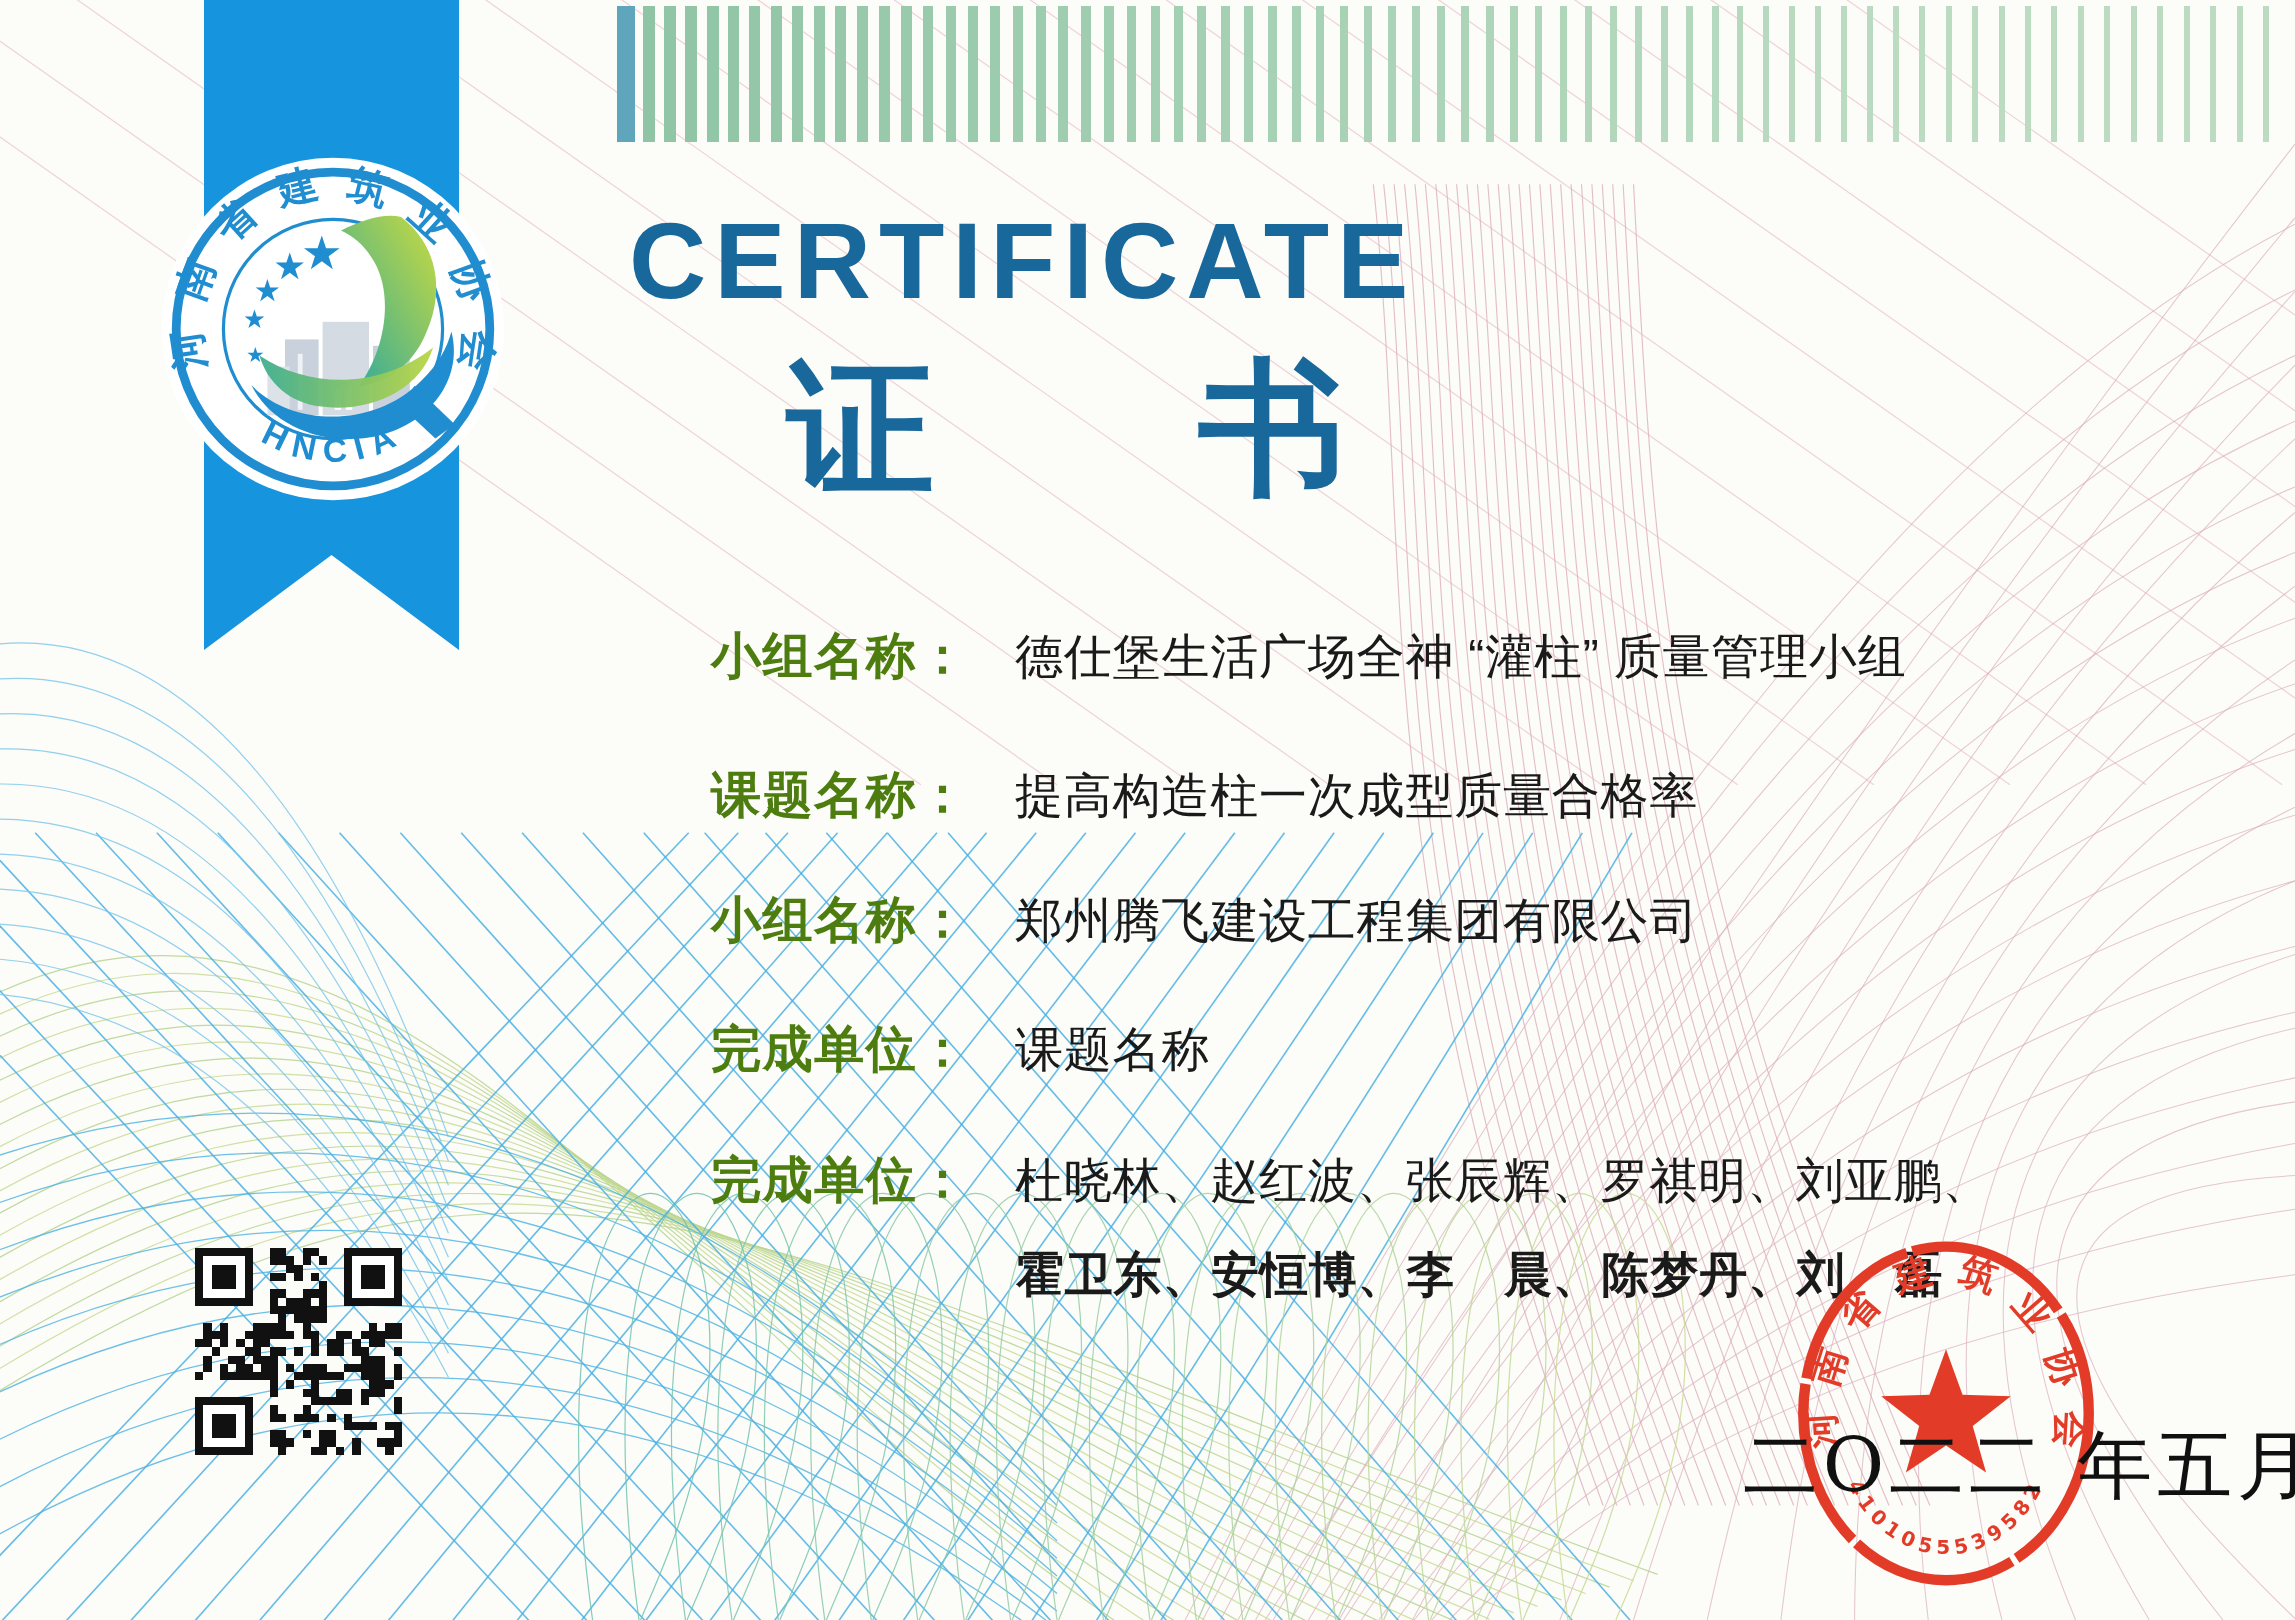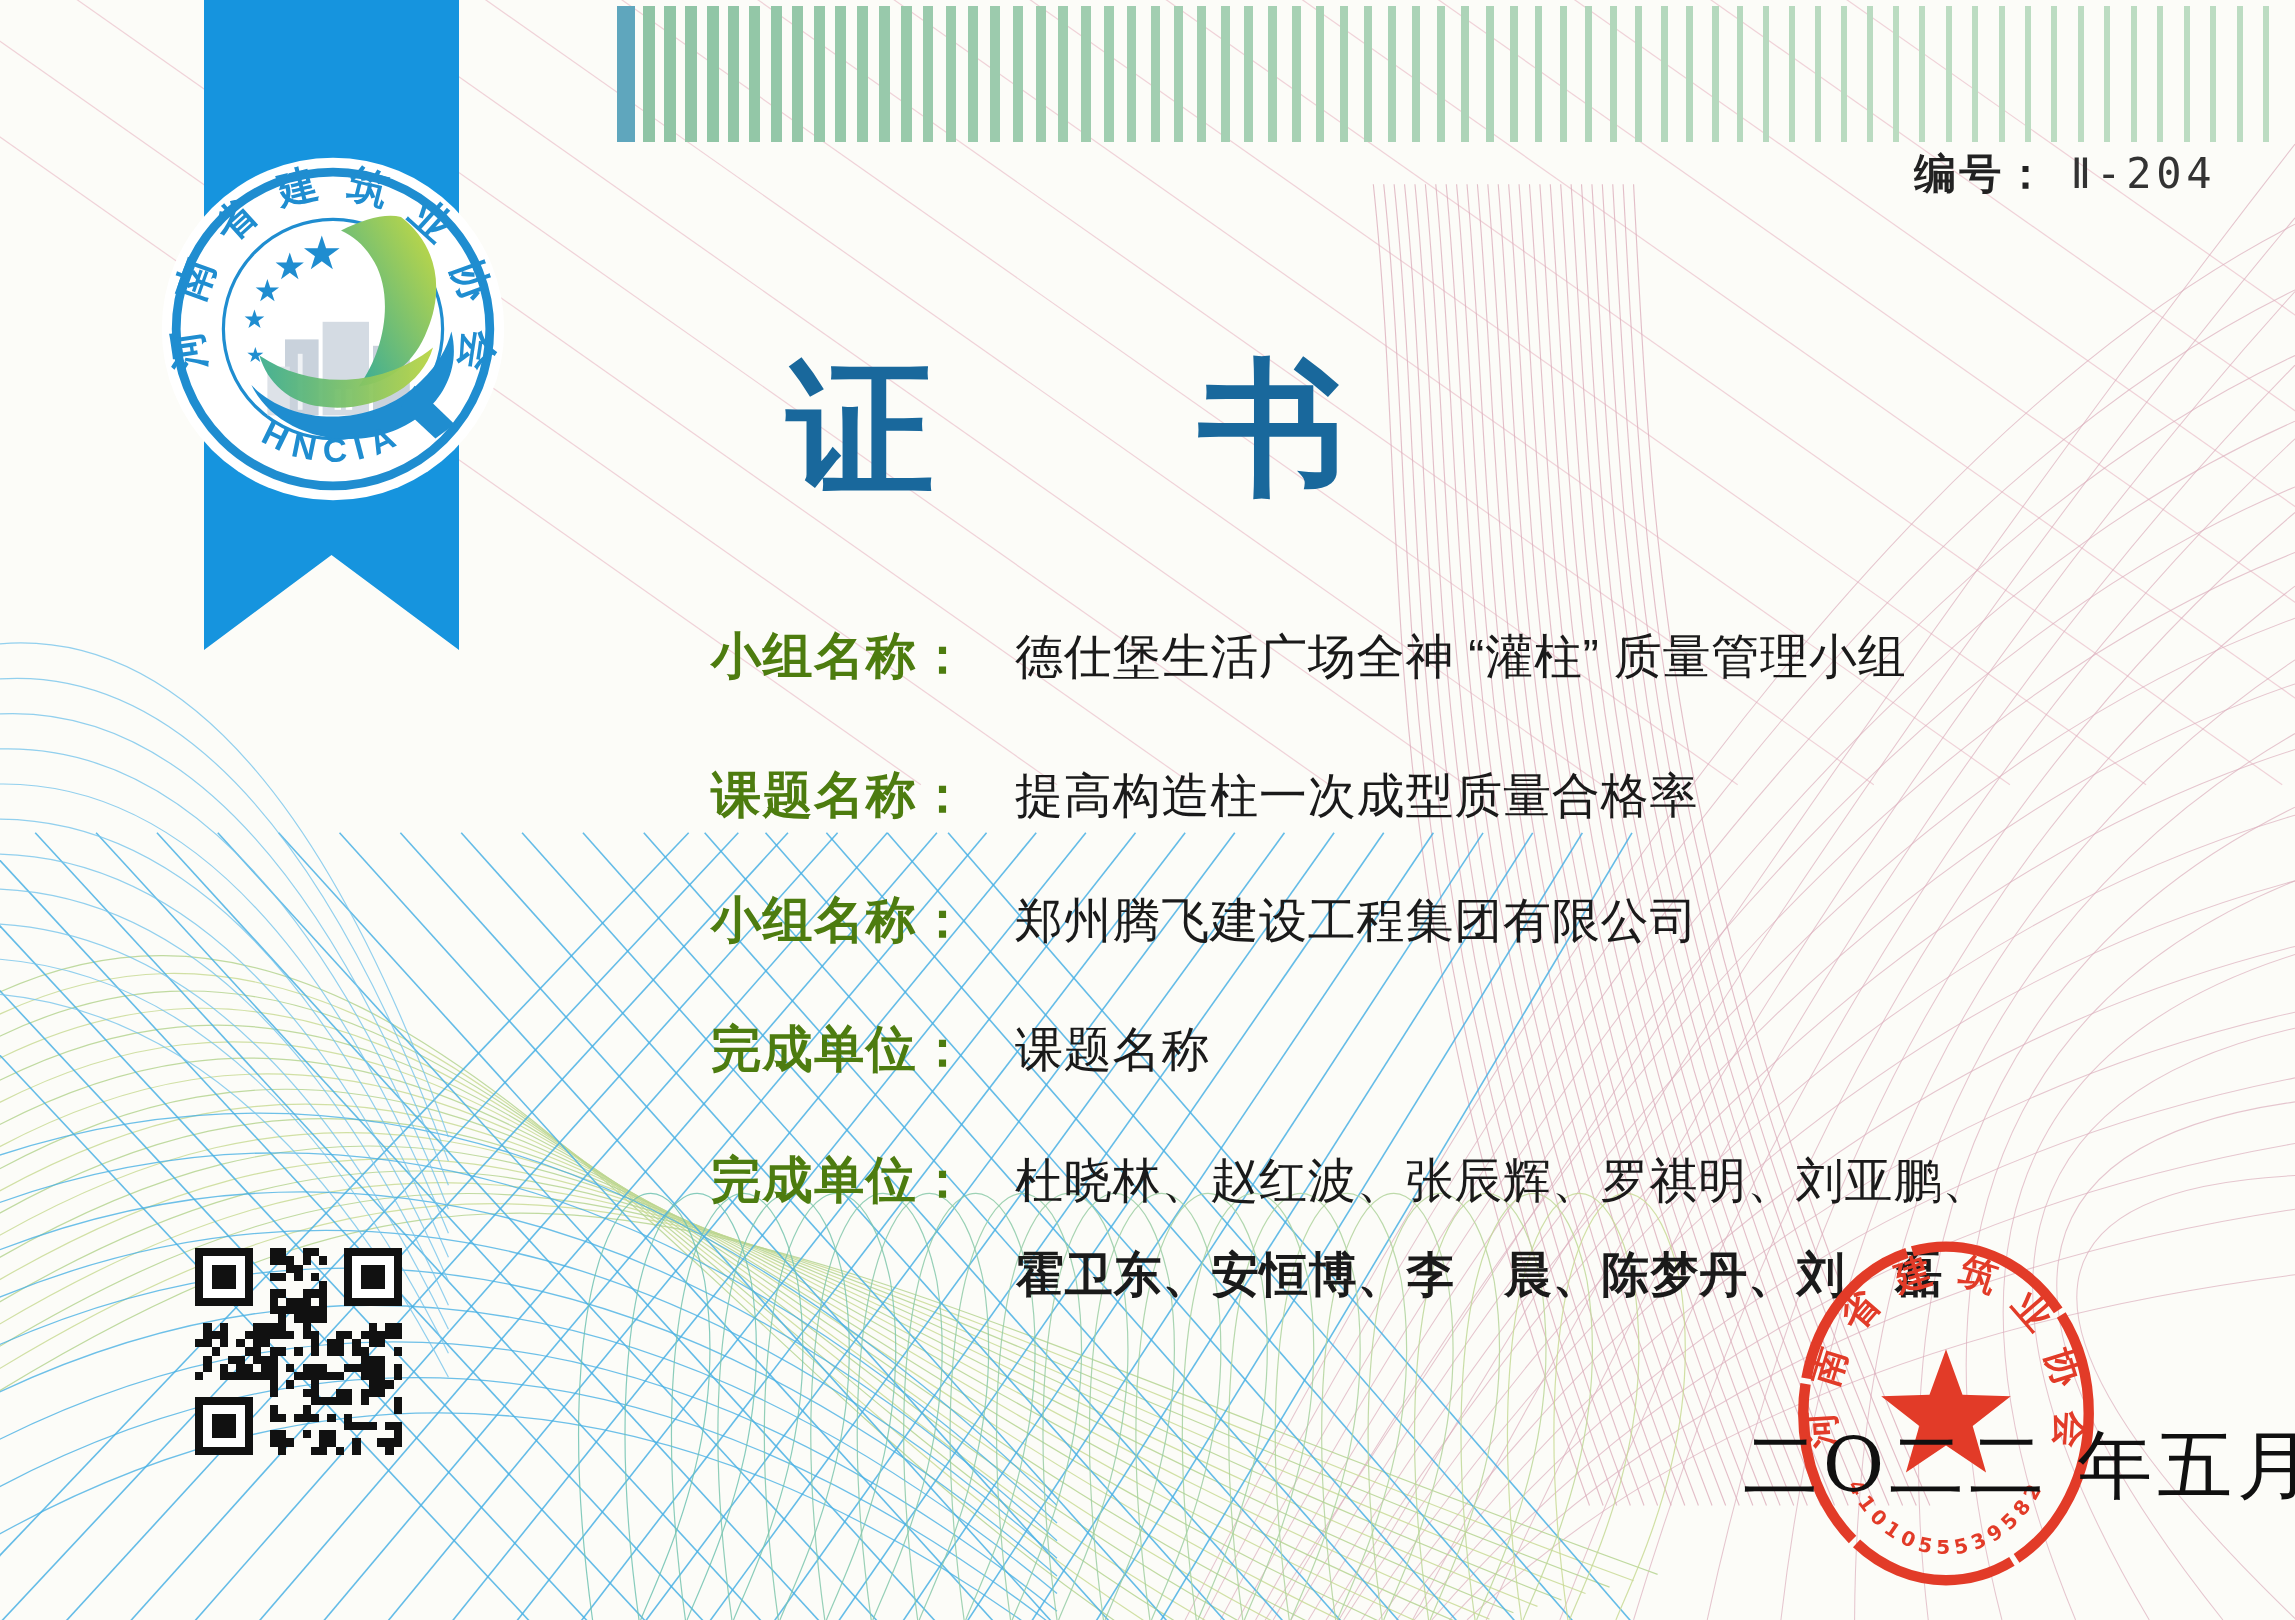--- a/index.html
+++ b/index.html
@@ -359,25 +359,22 @@
     </g>
 
     <text font-size="50" font-weight="700" fill="#1f8dd0" font-family="DejaVu Sans, sans-serif">
       <textPath href="#logoTopArc" startOffset="50%" text-anchor="middle" textLength="620">河南省建筑业协会</textPath>
     </text>
     <text font-size="42" font-weight="700" fill="#1f8dd0" letter-spacing="12" font-family="Liberation Sans, sans-serif">
       <textPath href="#logoBotArc" startOffset="50%" text-anchor="middle">HNCIA</textPath>
     </text>
   </svg>
 
-  <div id="serial">
-    <span class="lab">编号：</span>
-    <span class="num">Ⅱ-204</span>
-  </div>
-
+
+  <div id="title-en">CERTIFICATE</div>
   <div id="title-zh">
     <span class="c1">证</span><span class="c2">书</span>
   </div>
 
   <div class="row" id="row1">
     <span class="lab">小组名称：</span>
     <span class="val">德仕堡生活广场全神 “灌柱” 质量管理小组</span>
   </div>
   <div class="row" id="row2">
     <span class="lab">课题名称：</span>

